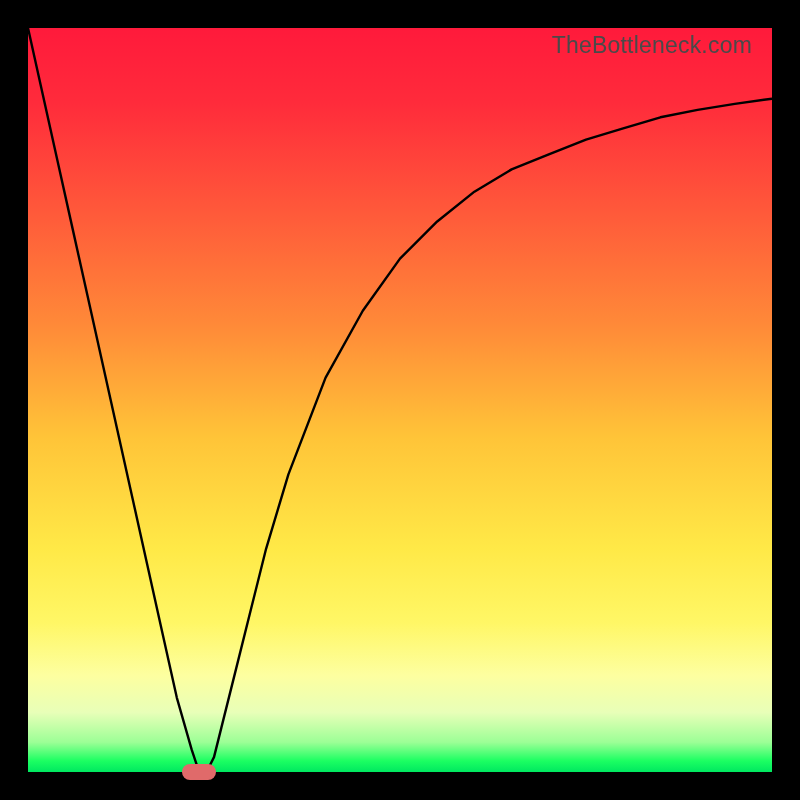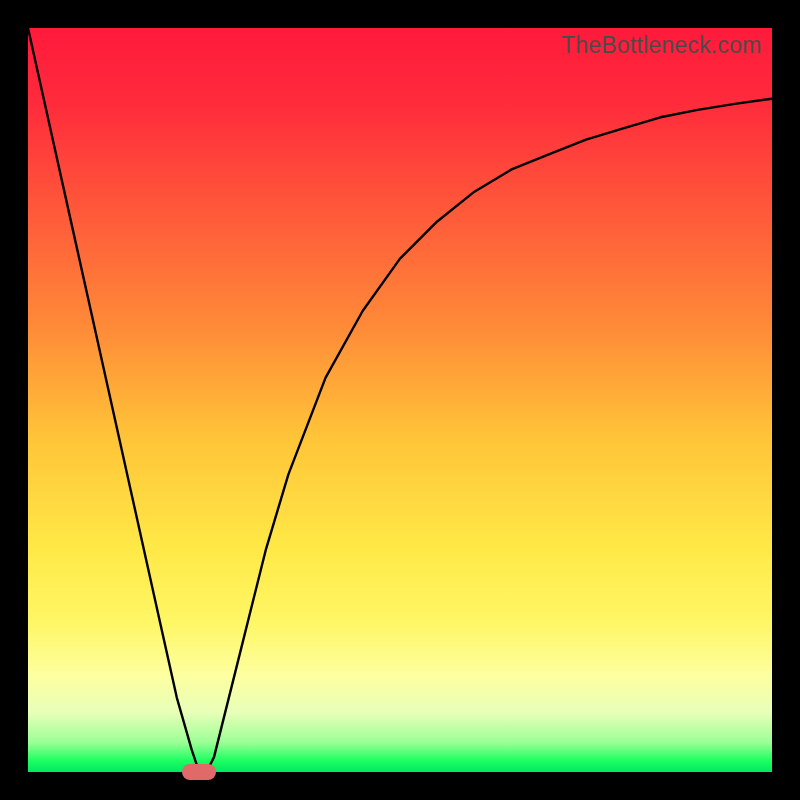--- a/index.html
+++ b/index.html
@@ -40,21 +40,21 @@
       #fdffa0 87%,
       #e8ffb8 92%,
       #9cff96 96%,
       #1cff62 98.5%,
       #00e860 100%
     );
   }
   .watermark {
     position: absolute;
     top: 4px;
-    right: 10px;
+    right: 20px;
     color: #4a4a4a;
     font-size: 23px;
     font-weight: 500;
     letter-spacing: 0.2px;
     pointer-events: none;
   }
   .curve-svg {
     position: absolute;
     left: 0;
     top: 0;

